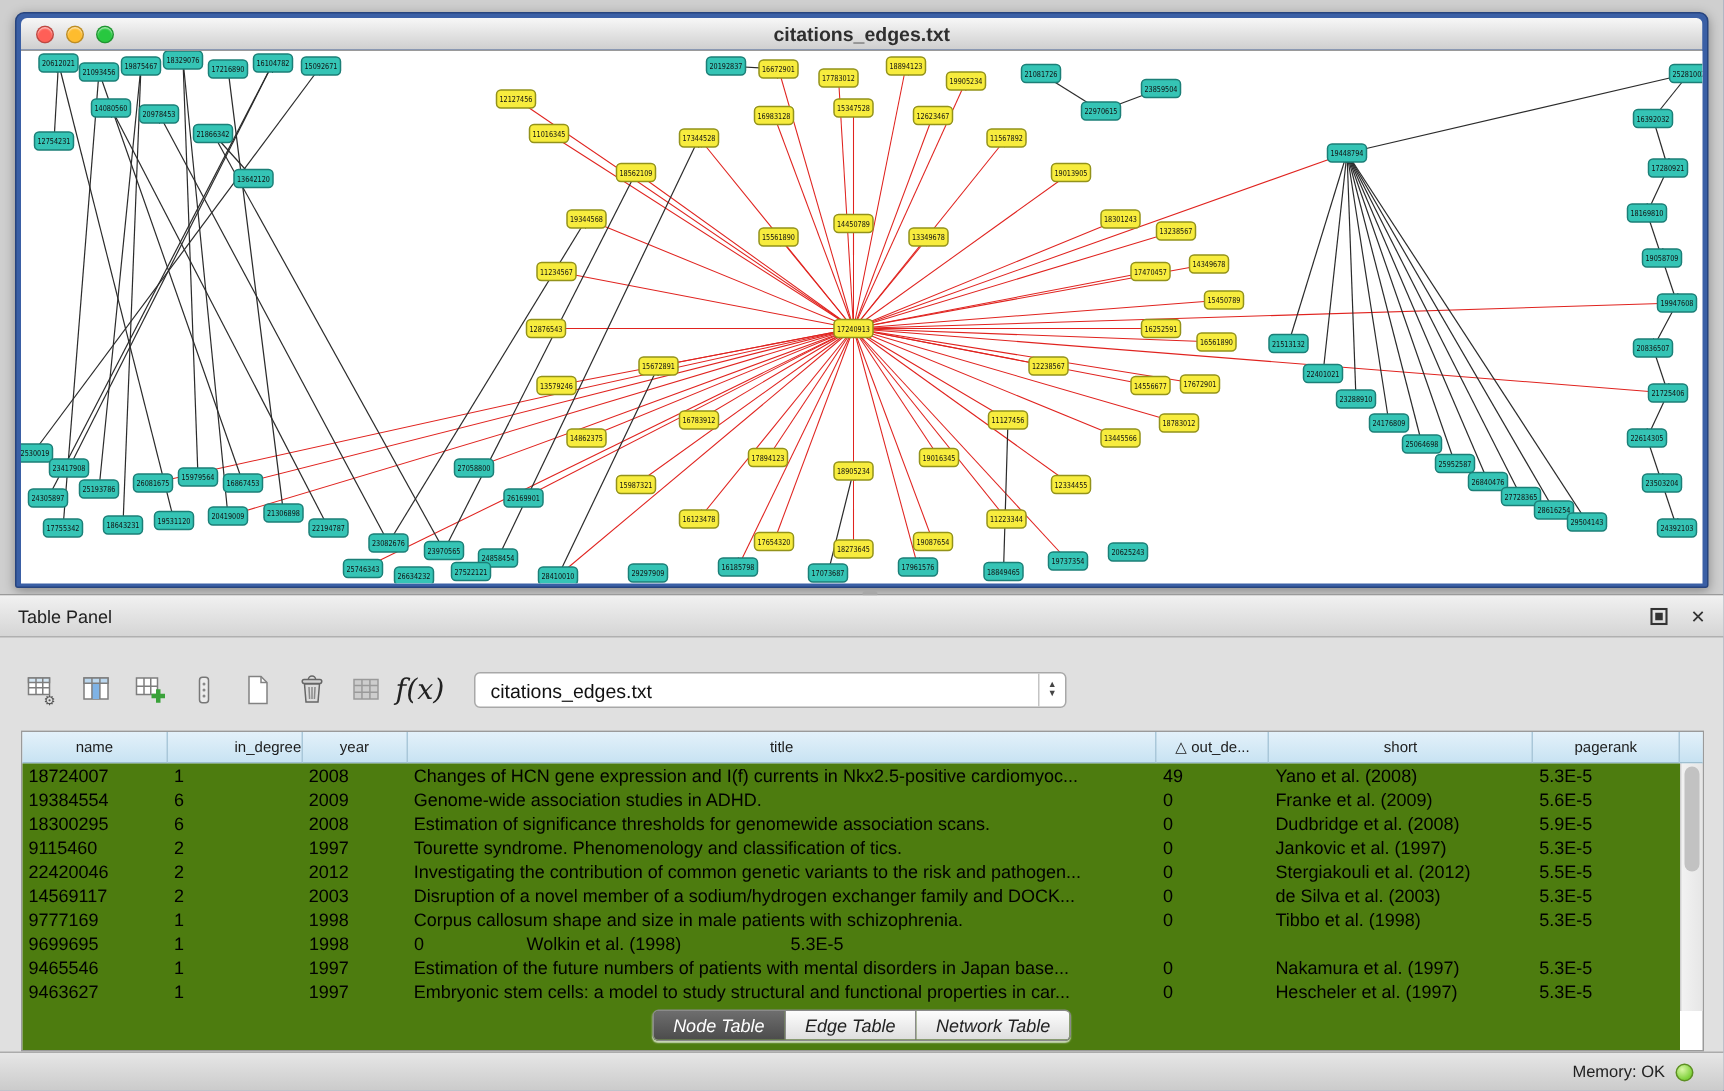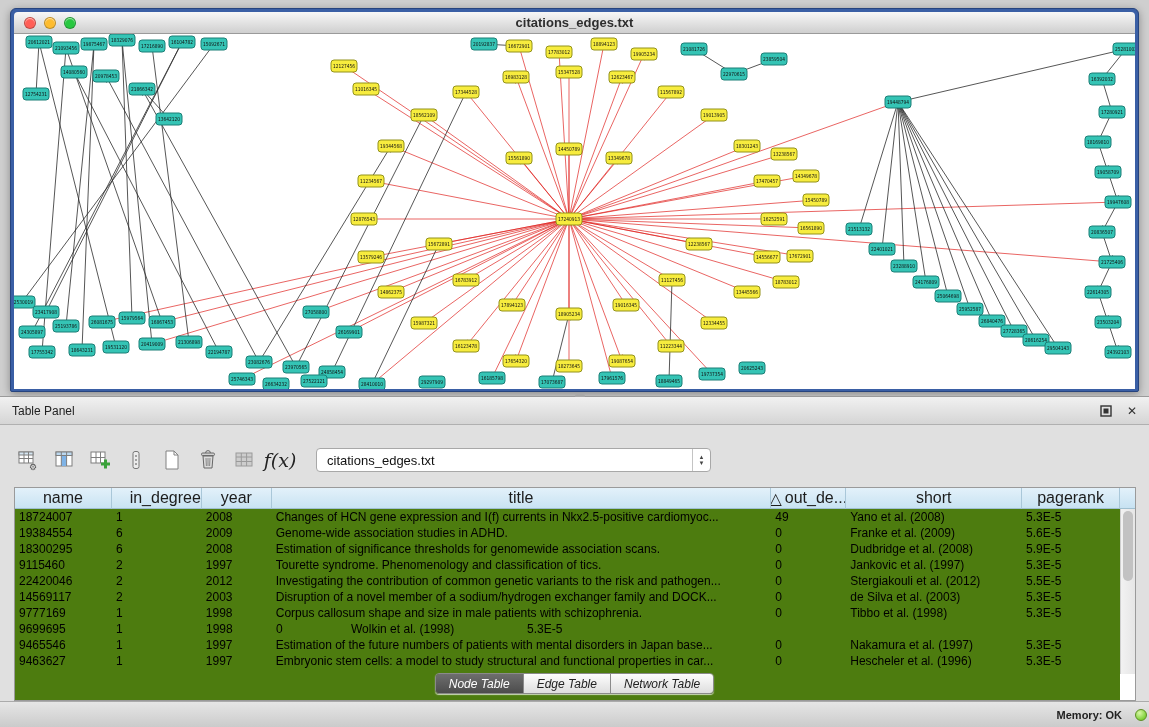--- a/index.html
+++ b/index.html
@@ -46,21 +46,21 @@
   #table-select { margin-left:14px; width:395px; height:24px; background:#ffffff;
     border:1px solid #a8a8a8; border-radius:4px; display:flex; align-items:center;
     font-size:13px; color:#111; position:relative; }
   #table-select .value { padding-left:10px; flex:1; }
   #combo-stepper { width:18px; height:100%; border-left:1px solid #c4c4c4; display:flex;
     flex-direction:column; align-items:center; justify-content:center; color:#444; }
   #combo-stepper span { font-size:6px; line-height:6px; }
 
   #table-area { position:absolute; left:14px; top:90px; width:1122px; border:1px solid #9a9a9a; background:#fff; }
   #thead { display:flex; height:21px; background:linear-gradient(#e3f1fa,#c7e2f2); }
-  .th { border-right:1px solid #a9c7d9; border-bottom:1px solid #9fbfd0; font-size:16px; color:#1c1c1c;
+  .th { border-right:1px solid #a9c7d9; border-bottom:1px solid #9fbfd0; font-size:10px; color:#1c1c1c;
     display:flex; align-items:center; justify-content:center; gap:3px; overflow:hidden; white-space:nowrap; }
   .corner { width:15px; border-bottom:1px solid #9fbfd0; background:linear-gradient(#e3f1fa,#c7e2f2); }
   #tbody-wrap { display:flex; }
   #tbody { width:1106px; height:191px; background:#4d7c0f; overflow:hidden; }
   .tr { display:flex; height:16px; line-height:16px; }
   .td { font-size:12px; color:#000; padding:0 4px; overflow:hidden; white-space:nowrap; }
   .c0{width:97px;} .c1{width:90px;justify-content:flex-end;} .c2{width:70px;} .c3{width:500px;} .c4{width:75px;}
   .c5{width:176px; text-align:left;} .c6{width:98px;}
   #vscroll { width:15px; height:165px; background:linear-gradient(to right,#f2f2f2,#e6e6e6);
     border-left:1px solid #cfcfcf; position:relative; }
@@ -70,21 +70,21 @@
   #tabs-bar { position:absolute; left:0; top:276px; width:1149px; display:flex; justify-content:center;font-style:italic; }
   #tabs { display:flex; border:1px solid #8a8a8a; border-radius:4px; overflow:hidden; height:21px;
     box-shadow:0 1px 1px rgba(255,255,255,.7); }
   .tab { padding:0 13px; font-size:12px; display:flex; align-items:center;
     background:linear-gradient(#fdfdfd,#dedede); color:#222; border-right:1px solid #8a8a8a; }
   .tab:last-child { border-right:none; }
   .tab.selected { background:linear-gradient(#6e6e6e,#4c4c4c); color:#fff; }
 
   #status-bar { position:absolute; left:0; bottom:0; width:1149px; height:26px;
     background:linear-gradient(#e6e6e6,#cbcbcb); border-top:1px solid #ababab;
-    display:flex; align-items:center; justify-content:flex-end; gap:13px; padding-right:2px;font-weight:bold; }
+    display:flex; align-items:center; justify-content:flex-end; gap:7px; padding-right:20px; }
   #memory-label { font-size:11px; color:#222; }
   #memory-dot { width:12px; height:12px; border-radius:50%;
     background:radial-gradient(circle at 35% 30%, #d9f7a6, var(--memdot) 70%);
     border:1px solid #5c8f22; }
 </style>
 </head>
 <body>
 
 <div id="stage">
 
@@ -874,21 +874,21 @@
               <div class="td c4">0</div>
               <div class="td c5">Nakamura et al. (1997)</div>
               <div class="td c6">5.3E-5</div>
             </div>
             <div class="tr">
               <div class="td c0">9463627</div>
               <div class="td c1">1</div>
               <div class="td c2">1997</div>
               <div class="td c3">Embryonic stem cells: a model to study structural and functional properties in car...</div>
               <div class="td c4">0</div>
-              <div class="td c5">Hescheler et al. (1996)</div>
+              <div class="td c5">Hescheler et al. (1997)</div>
               <div class="td c6">5.3E-5</div>
             </div>
           </div>
         <div id="vscroll">
             <div class="thumb"></div>
           </div>
       </div>
     </div>
 
     <div id="tabs-bar">

